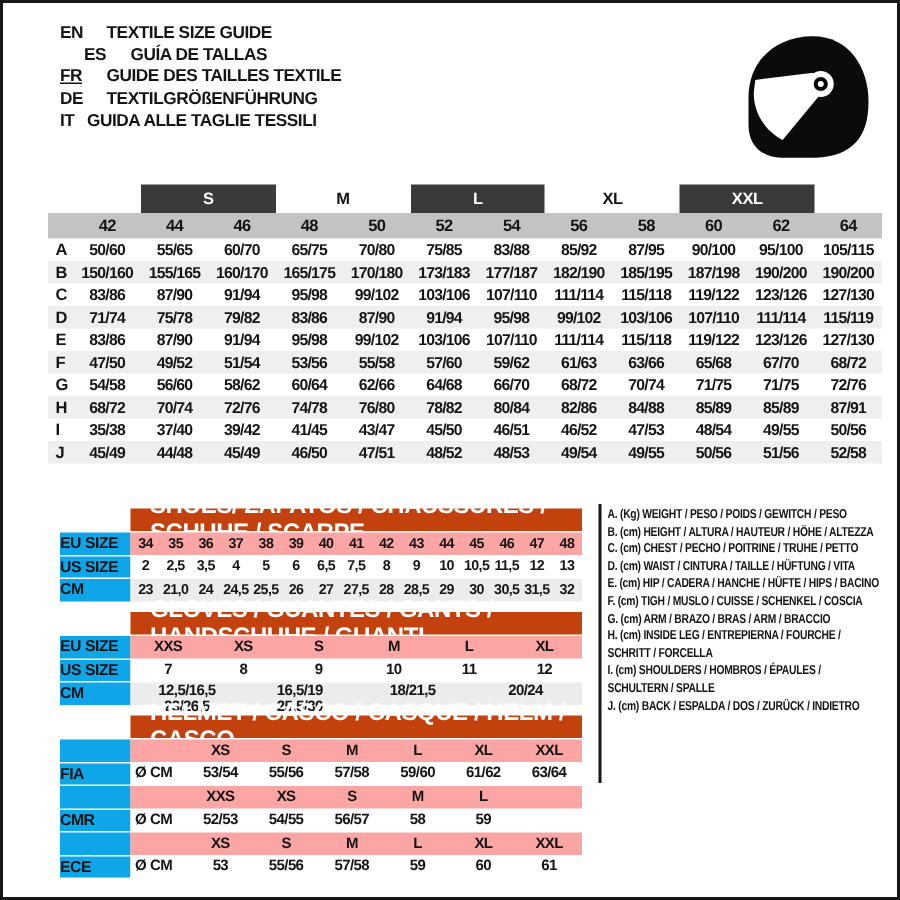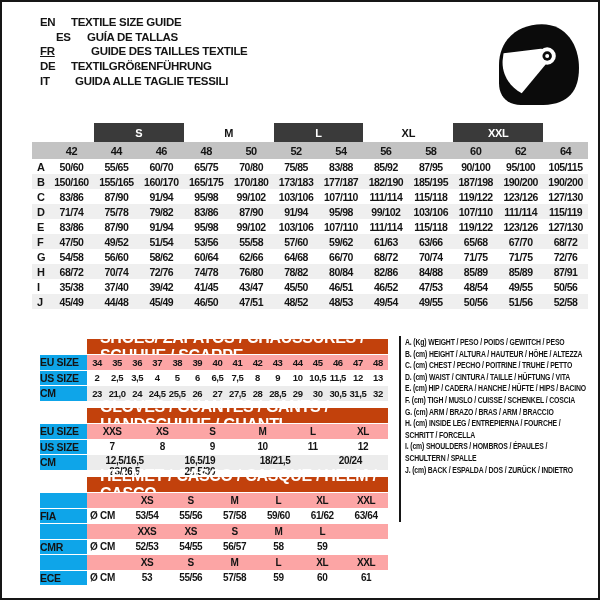--- a/index.html
+++ b/index.html
@@ -60,29 +60,29 @@
   <div class="langs" id="langs">
       <div class="lang-row">
         <div class="lang-code" style="width: 31px;">EN</div>
         <div class="lang-text">TEXTILE SIZE GUIDE</div>
       </div>
       <div class="lang-row">
         <div class="lang-code" style="width: 31px; padding-left: 16px;">ES</div>
         <div class="lang-text">GUÍA DE TALLAS</div>
       </div>
       <div class="lang-row">
-        <div class="lang-code" style="width: 51px; text-decoration: underline;">FR</div>
+        <div class="lang-code" style="width: 31px; text-decoration: underline;">FR</div>
         <div class="lang-text">GUIDE DES TAILLES TEXTILE</div>
       </div>
       <div class="lang-row">
         <div class="lang-code" style="width: 31px;">DE</div>
         <div class="lang-text">TEXTILGRÖßENFÜHRUNG</div>
       </div>
       <div class="lang-row">
-        <div class="lang-code" style="width: 35px;">IT</div>
+        <div class="lang-code" style="width: 18px;">IT</div>
         <div class="lang-text">GUIDA ALLE TAGLIE TESSILI</div>
       </div>
     </div>
 
   <div class="helmet-ico">
     <svg viewBox="0 0 110 100" width="100" height="96" aria-hidden="true">
       <path d="M58 4 C85 4 99 27 99 52 C99 77 88 92 60 93 L35 93 C21 93 11 84 11 69 L11 49 C11 21 32 4 58 4 Z" fill="#0b0b0b"></path>
       <path d="M16 36 L57 31 C66 31 70 38 65 45 L36 80 C22 73 14 58 15 44 Z" fill="#ffffff"></path>
       <circle cx="64" cy="39" r="9.5" fill="#ffffff"></circle>
       <circle cx="64" cy="39" r="5.2" fill="#0b0b0b"></circle>

